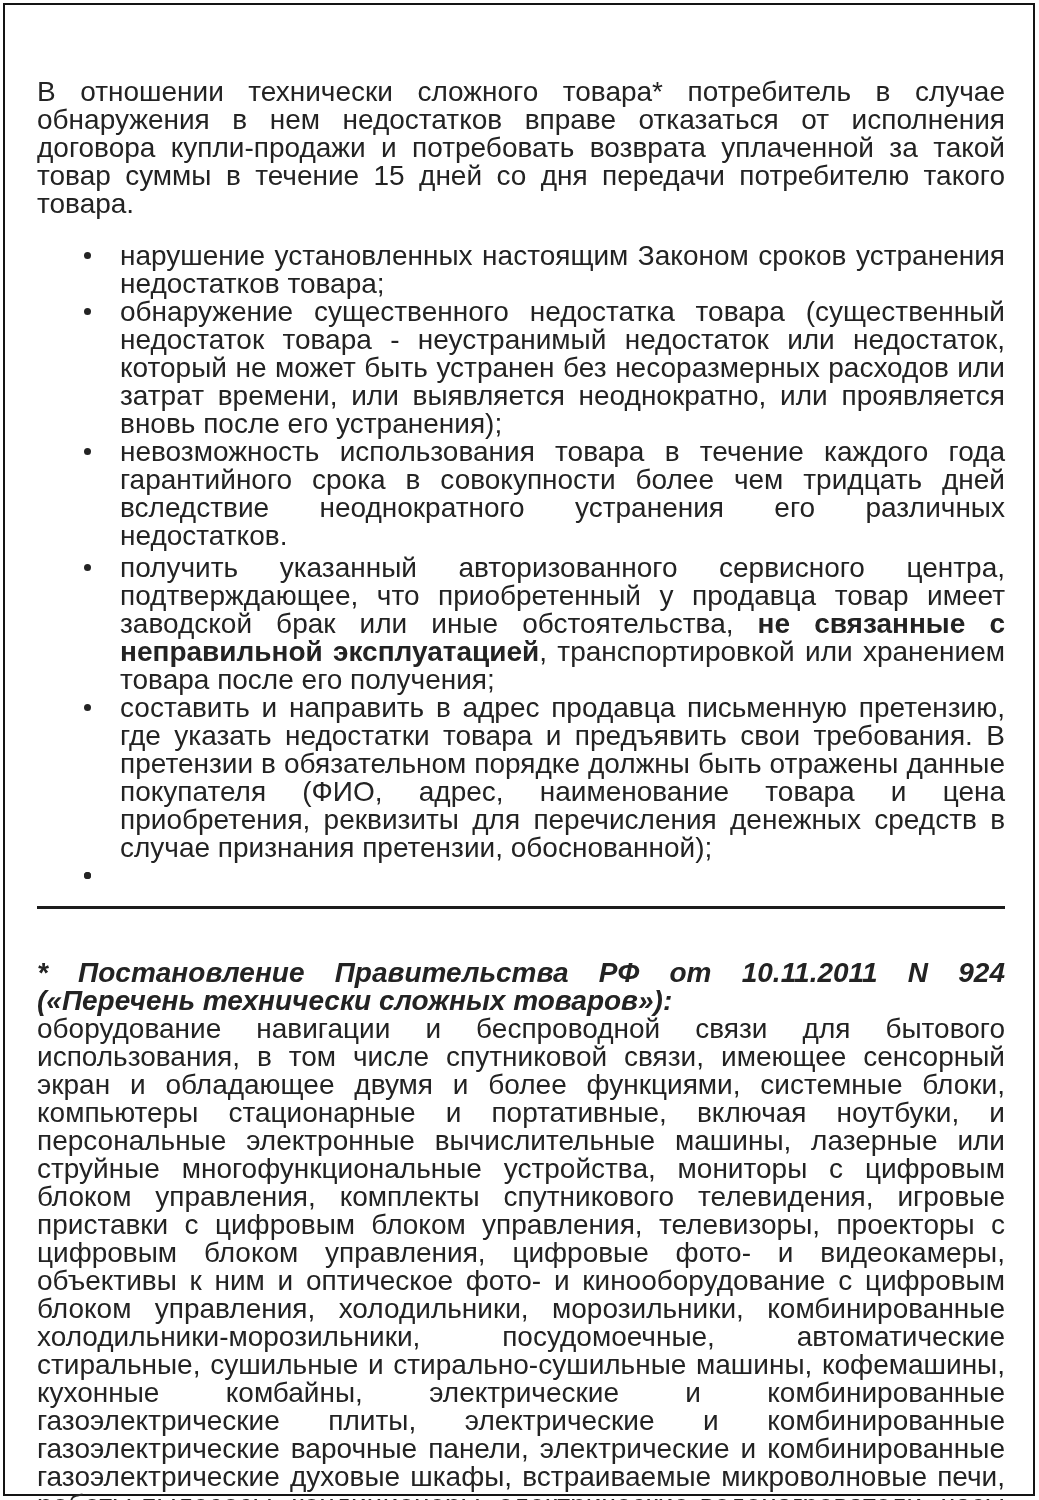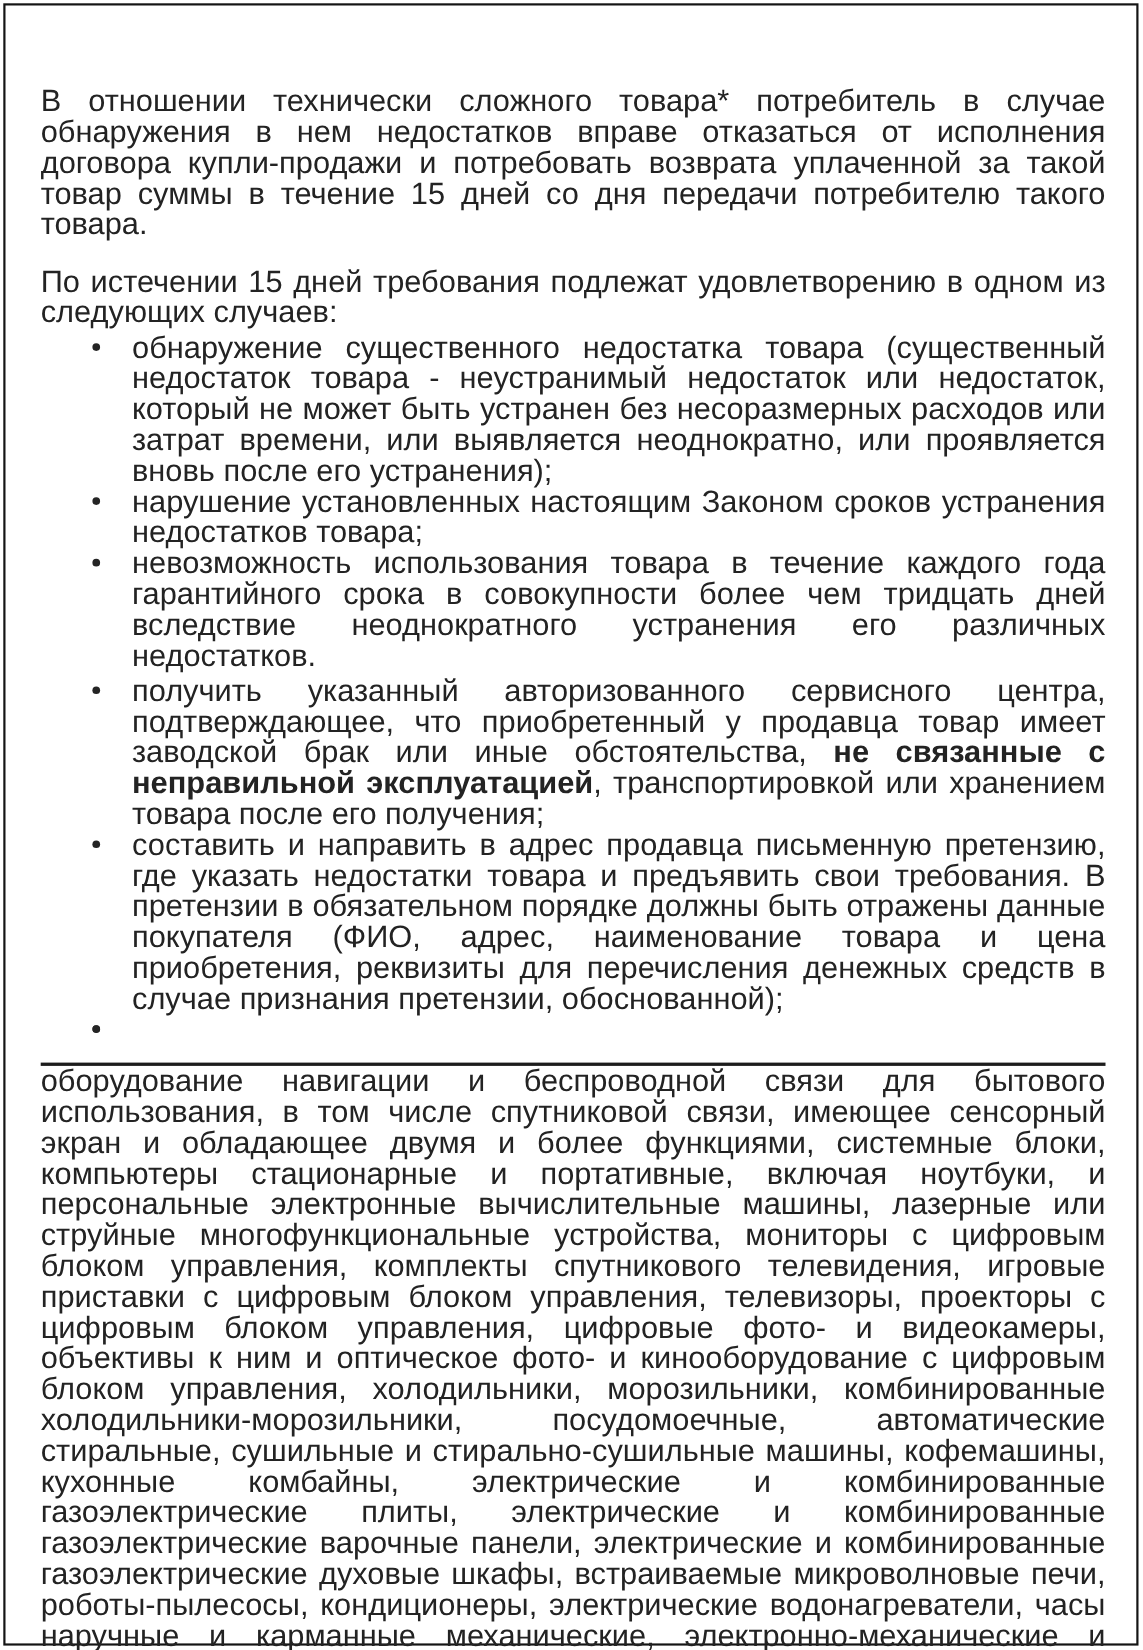--- a/index.html
+++ b/index.html
@@ -73,30 +73,29 @@
 </style>
 </head>
 <body>
 
 <div class="page-border"></div>
 
 <div class="content">
 
   <p class="intro-paragraph">В отношении технически сложного товара* потребитель в случае обнаружения в нем недостатков вправе отказаться от исполнения договора купли-продажи и потребовать возврата уплаченной за такой товар суммы в течение 15 дней со дня передачи потребителю такого товара.</p>
 
-  <p class="cases-intro">По истечении 15 дней требования подлежат удовлетворению в одном из следующих случаев:</p>
 
   <ul class="doc-list">
     <li>
       <span class="bullet-dot"></span>
-      <span>обнаружение существенного недостатка товара (существенный недостаток товара - неустранимый недостаток или недостаток, который не может быть устранен без несоразмерных расходов или затрат времени, или выявляется неоднократно, или проявляется вновь после его устранения);</span>
+      <span>нарушение установленных настоящим Законом сроков устранения недостатков товара;</span>
     </li>
     <li>
       <span class="bullet-dot"></span>
-      <span>нарушение установленных настоящим Законом сроков устранения недостатков товара;</span>
+      <span>обнаружение существенного недостатка товара (существенный недостаток товара - неустранимый недостаток или недостаток, который не может быть устранен без несоразмерных расходов или затрат времени, или выявляется неоднократно, или проявляется вновь после его устранения);</span>
     </li>
     <li>
       <span class="bullet-dot"></span>
       <span>невозможность использования товара в течение каждого года гарантийного срока в совокупности более чем тридцать дней вследствие неоднократного устранения его различных недостатков.</span>
     </li>
   </ul>
 
 
   <ul class="doc-list">
     <li>
@@ -110,16 +109,17 @@
     <li>
       <span class="bullet-dot"></span>
     </li>
     <li>
       <span class="bullet-dot"></span>
     </li>
   </ul>
 
   <hr class="divider">
 
+  <p class="footnote-heading">* Постановление Правительства РФ от 10.11.2011 N 924 («Перечень технически сложных товаров»):</p>
 
   <p class="footnote-body">оборудование навигации и беспроводной связи для бытового использования, в том числе спутниковой связи, имеющее сенсорный экран и обладающее двумя и более функциями, системные блоки, компьютеры стационарные и портативные, включая ноутбуки, и персональные электронные вычислительные машины, лазерные или струйные многофункциональные устройства, мониторы с цифровым блоком управления, комплекты спутникового телевидения, игровые приставки с цифровым блоком управления, телевизоры, проекторы с цифровым блоком управления, цифровые фото- и видеокамеры, объективы к ним и оптическое фото- и кинооборудование с цифровым блоком управления, холодильники, морозильники, комбинированные холодильники-морозильники, посудомоечные, автоматические стиральные, сушильные и стирально-сушильные машины, кофемашины, кухонные комбайны, электрические и комбинированные газоэлектрические плиты, электрические и комбинированные газоэлектрические варочные панели, электрические и комбинированные газоэлектрические духовые шкафы, встраиваемые микроволновые печи, роботы-пылесосы, кондиционеры, электрические водонагреватели, часы наручные и карманные механические, электронно-механические и электронные, с двумя и более функциями, инструмент электрифицированный (машины ручные и переносные электрические).</p>
 
 </div>
 
 </body></html>

